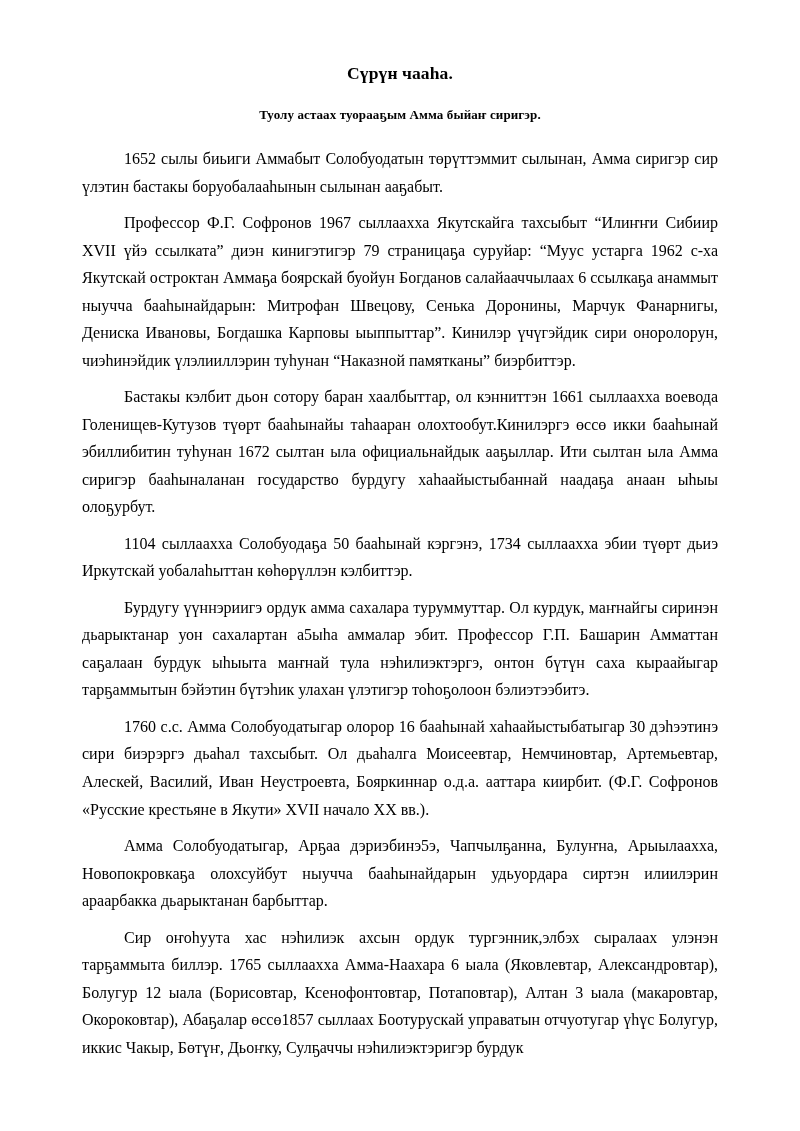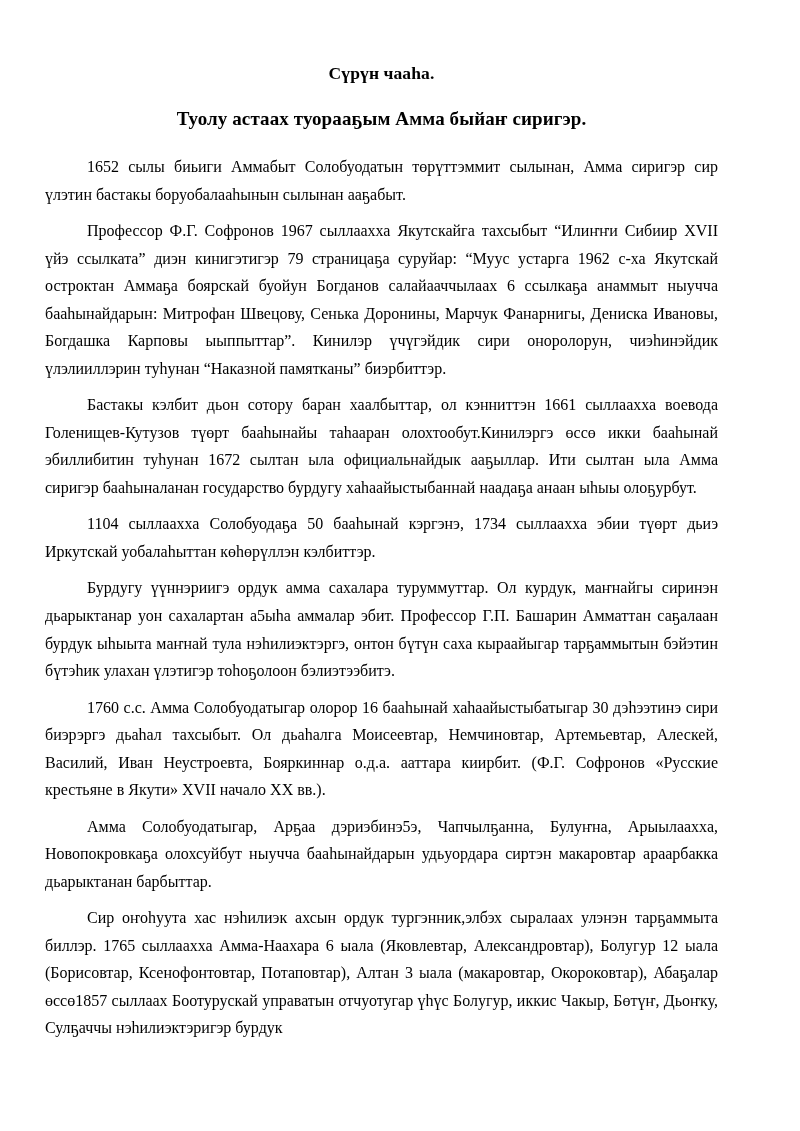--- a/index.html
+++ b/index.html
@@ -11,36 +11,36 @@
     width: 800px;
     height: 1131px;
     font-family: "Liberation Serif", "DejaVu Serif", serif;
     color: #000000;
     overflow: hidden;
   }
   .page {
     width: 800px;
     height: 1131px;
     box-sizing: border-box;
-    padding: 62px 82px 0 45px;
+    padding: 62px 82px 0 82px;
     position: relative;
     border-radius: 19px;
   }
   .doc-title {
     text-align: center;
     font-weight: bold;
     font-size: 17.5px;
     line-height: 1.35;
     margin: 0 0 20px 0;
     letter-spacing: 0.1px;
   }
   .doc-subtitle {
     text-align: center;
     font-weight: bold;
-    font-size: 19px;
+    font-size: 13px;
     line-height: 1.35;
     margin: 0 0 22px 0;
     letter-spacing: 0.1px;
   }
   .para {
     text-align: justify;
     text-justify: inter-word;
     font-size: 16px;
     line-height: 1.72;
     margin: 0 0 9px 0;
@@ -59,16 +59,16 @@
   <h1 class="doc-title">Сүрүн чааһа.</h1>
 
   <h2 class="doc-subtitle">Туолу астаах туорааҕым Амма быйаҥ сиригэр.</h2>
 
   <p class="para">1652 сылы биьиги Аммабыт Солобуодатын төрүттэммит сылынан, Амма сиригэр сир үлэтин  бастакы боруобалааһынын сылынан ааҕабыт.</p>
   <p class="para">Профессор Ф.Г. Софронов 1967 сыллаахха Якутскайга тахсыбыт “Илиҥҥи Сибиир XVII үйэ ссылката” диэн кинигэтигэр 79 страницаҕа суруйар: “Муус устарга 1962 с-ха Якутскай остроктан Аммаҕа боярскай буойун Богданов салайааччылаах 6 ссылкаҕа анаммыт ныучча бааһынайдарын: Митрофан Швецову, Сенька Доронины, Марчук Фанарнигы, Дениска Ивановы, Богдашка Карповы ыыппыттар”. Кинилэр үчүгэйдик сири оноролорун, чиэһинэйдик үлэлииллэрин туһунан “Наказной памятканы” биэрбиттэр.</p>
   <p class="para">Бастакы кэлбит дьон сотору баран хаалбыттар, ол кэнниттэн 1661 сыллаахха воевода Голенищев-Кутузов түөрт бааһынайы таһааран олохтообут.Кинилэргэ өссө икки бааһынай эбиллибитин туһунан 1672 сылтан ыла официальнайдык ааҕыллар. Ити сылтан ыла Амма сиригэр бааһыналанан государство бурдугу хаһаайыстыбаннай наадаҕа анаан ыһыы олоҕурбут.</p>
   <p class="para">1104 сыллаахха Солобуодаҕа 50 бааһынай кэргэнэ, 1734 сыллаахха эбии түөрт дьиэ Иркутскай уобалаһыттан көһөрүллэн кэлбиттэр.</p>
   <p class="para">Бурдугу үүннэриигэ ордук амма сахалара туруммуттар. Ол курдук, маҥнайгы сиринэн дьарыктанар уон сахалартан а5ыһа аммалар эбит. Профессор Г.П. Башарин Амматтан саҕалаан бурдук ыһыыта маҥнай тула нэһилиэктэргэ, онтон бүтүн саха кыраайыгар тарҕаммытын бэйэтин бүтэһик улахан үлэтигэр тоһоҕолоон бэлиэтээбитэ.</p>
   <p class="para">1760 с.с. Амма Солобуодатыгар олорор 16 бааһынай хаһаайыстыбатыгар 30 дэһээтинэ сири биэрэргэ дьаһал тахсыбыт. Ол дьаһалга Моисеевтар, Немчиновтар, Артемьевтар, Алескей, Василий, Иван Неустроевта, Бояркиннар о.д.а. ааттара киирбит. (Ф.Г. Софронов «Русские крестьяне в Якути» XVII начало XX вв.).</p>
-  <p class="para">Амма Солобуодатыгар, Арҕаа дэриэбинэ5э, Чапчылҕанна, Булуҥна, Арыылаахха, Новопокровкаҕа олохсуйбут ныучча бааһынайдарын удьуордара сиртэн макаровтар араарбакка дьарыктанан барбыттар.</p>
+  <p class="para">Амма Солобуодатыгар, Арҕаа дэриэбинэ5э, Чапчылҕанна, Булуҥна, Арыылаахха, Новопокровкаҕа олохсуйбут ныучча бааһынайдарын удьуордара сиртэн илиилэрин араарбакка дьарыктанан барбыттар.</p>
   <p class="para">Сир оҥоһуута хас нэһилиэк ахсын ордук тургэнник,элбэх сыралаах улэнэн тарҕаммыта биллэр. 1765 сыллаахха Амма-Наахара 6 ыала (Яковлевтар, Александровтар), Болугур 12 ыала (Борисовтар, Ксенофонтовтар, Потаповтар), Алтан 3 ыала (макаровтар, Окороковтар), Абаҕалар өссө1857 сыллаах Боотурускай управатын отчуотугар үһүс Болугур, иккис Чакыр, Бөтүҥ, Дьоҥку, Сулҕаччы нэһилиэктэригэр бурдук</p>
 
 </div>
 
 </body></html>

